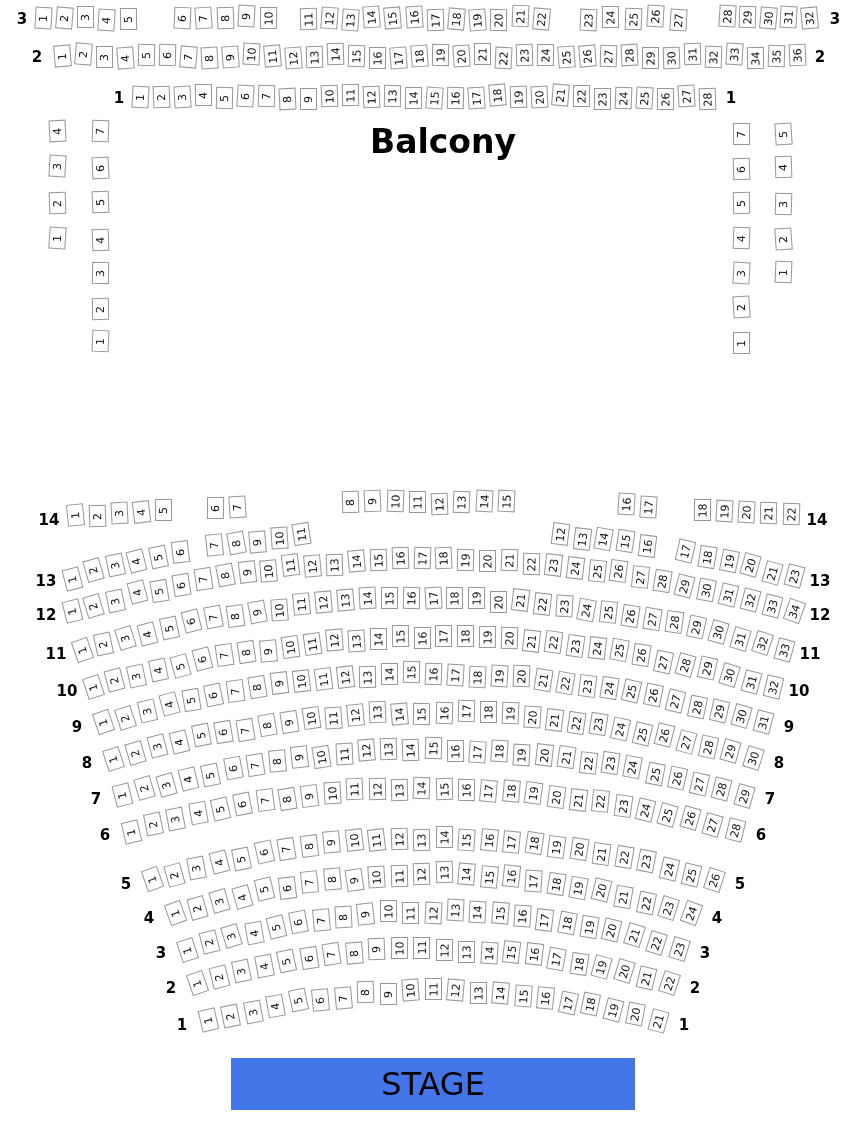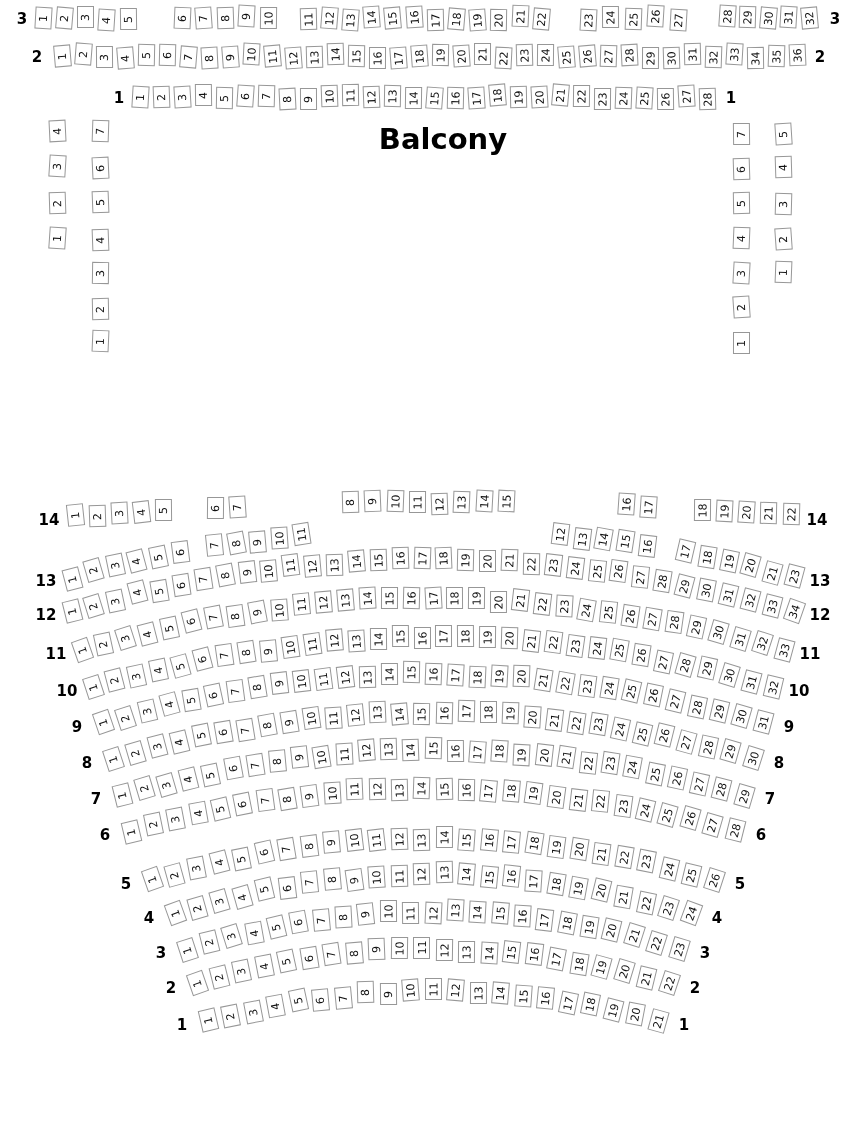--- a/index.html
+++ b/index.html
@@ -3,21 +3,21 @@
 <meta charset="utf-8">
 <style>
   html,body { margin:0; padding:0; background:#fff; }
   #app {
     position:relative; width:860px; height:1140px; background:#ffffff;
     font-family:"DejaVu Sans", sans-serif; overflow:hidden;
   }
   .title {
     position:absolute; left:0; width:100%; text-align:center;
     padding-left:26px; box-sizing:border-box;
-    font-size:29px; font-weight:bold; color:#000;
+    font-size:33px; font-weight:bold; color:#000;
   }
   #balcony-title { top:122px; }
   #parterre-title { top:444px; }
   .seat {
     position:absolute; width:17px; height:22px; box-sizing:border-box;
     border:1px solid #979797; background:#fff;
     display:flex; align-items:center; justify-content:center;
   }
   .seat span {
     display:block; transform:rotate(-90deg);
@@ -1557,13 +1557,14 @@
       <div class="seat" style="left: 604.5px; top: 998.901px; transform: rotate(14.4deg);">
         <span>19</span>
       </div>
       <div class="seat" style="left: 627px; top: 1002.95px; transform: rotate(10.9deg);">
         <span>20</span>
       </div>
       <div class="seat" style="left: 649.5px; top: 1009.97px; transform: rotate(15.5deg);">
         <span>21</span>
       </div>
     </div>
+  <div id="stage" style="background-color: rgb(67, 117, 232);">STAGE</div>
 </div>
 
 </body></html>

